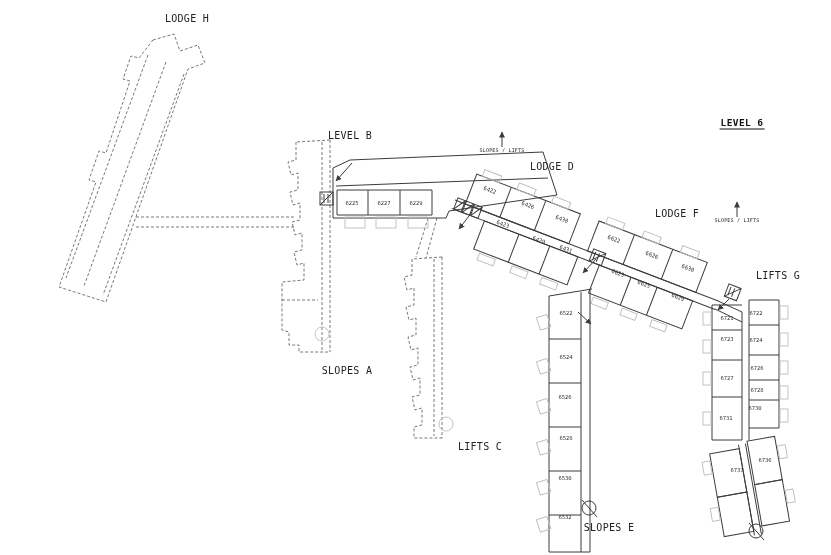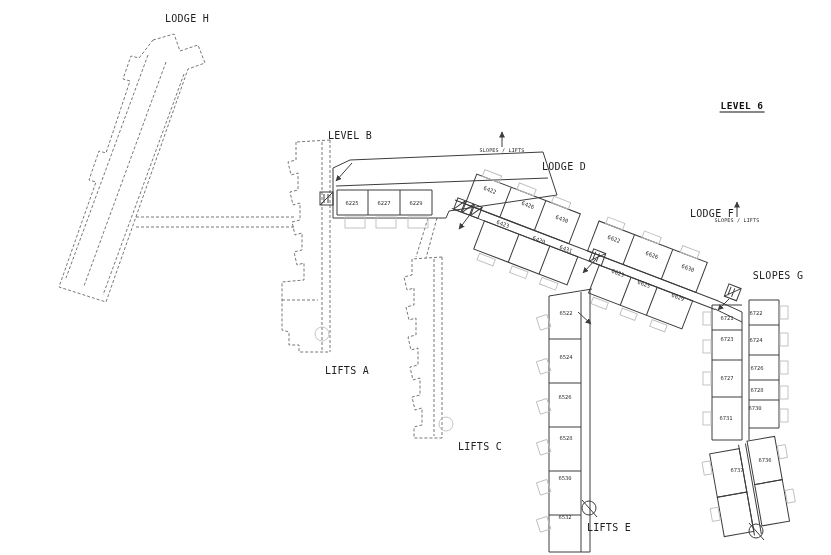--- a/index.html
+++ b/index.html
@@ -6,21 +6,21 @@
   .plan{position:relative;width:831px;height:555px;background:#ffffff;
         font-family:"DejaVu Sans Mono", monospace;overflow:hidden;}
   .plan svg{position:absolute;left:0;top:0;}
   .s{stroke:#3c3c3c;stroke-width:1;fill:none;}
   .sd{stroke:#555555;stroke-width:0.8;fill:none;stroke-dasharray:3 2;}
   .lt{stroke:#bdbdbd;stroke-width:0.9;fill:none;}
   .lbl{position:absolute;transform:translate(-50%,-50%);font-size:10px;
        letter-spacing:.3px;color:#222;white-space:nowrap;}
   .title{position:absolute;transform:translate(-50%,-50%);font-size:9.5px;
        font-weight:bold;color:#111;border-bottom:1.2px solid #111;
-       padding:0 1px 1px 1px;white-space:nowrap;letter-spacing:.4px;}
+       padding:0 1px 1px 1px;white-space:nowrap;letter-spacing:.4px;margin-top:17px;}
   .small{position:absolute;transform:translate(-50%,-50%);font-size:5px;
        color:#222;white-space:nowrap;letter-spacing:.2px;}
   .room{position:absolute;transform:translate(-50%,-50%);font-size:5.5px;
        color:#333;white-space:nowrap;}
   .room.rot{transform:translate(-50%,-50%) rotate(21deg);}
 </style>
 </head>
 <body>
 
 <div class="plan">
@@ -175,26 +175,26 @@
     </g>
 
     <path class="s" d="M502,147 L502,132" marker-end="url(#ah)"></path>
     <path class="s" d="M737,217 L737,202" marker-end="url(#ah)"></path>
   </svg>
 
   <div class="title" style="left:742px;top:106px">LEVEL 6</div>
 
   <div class="lbl" style="left:187px;top:18px">LODGE H</div>
   <div class="lbl" style="left:350px;top:135px">LEVEL B</div>
-  <div class="lbl" style="left:347px;top:370px">LIFTS A</div>
+  <div class="lbl" style="left:347px;top:370px">SLOPES A</div>
   <div class="lbl" style="left:480px;top:446px">LIFTS C</div>
-  <div class="lbl" style="left:564px;top:166px">LODGE D</div>
-  <div class="lbl" style="left:712px;top:213px">LODGE F</div>
-  <div class="lbl" style="left:778px;top:275px">SLOPES G</div>
-  <div class="lbl" style="left:609px;top:527px">LIFTS E</div>
+  <div class="lbl" style="left:552px;top:166px">LODGE D</div>
+  <div class="lbl" style="left:677px;top:213px">LODGE F</div>
+  <div class="lbl" style="left:778px;top:275px">LIFTS G</div>
+  <div class="lbl" style="left:609px;top:527px">SLOPES E</div>
 
   <div class="small" style="left:502px;top:150px">SLOPES / LIFTS</div>
   <div class="small" style="left:737px;top:220px">SLOPES / LIFTS</div>
 
   <div class="room" style="left:352px;top:203px">6225</div>
   <div class="room" style="left:384px;top:203px">6227</div>
   <div class="room" style="left:416px;top:203px">6229</div>
 
   <div class="room rot" style="left:490px;top:190px">6422</div>
   <div class="room rot" style="left:528px;top:205px">6426</div>

